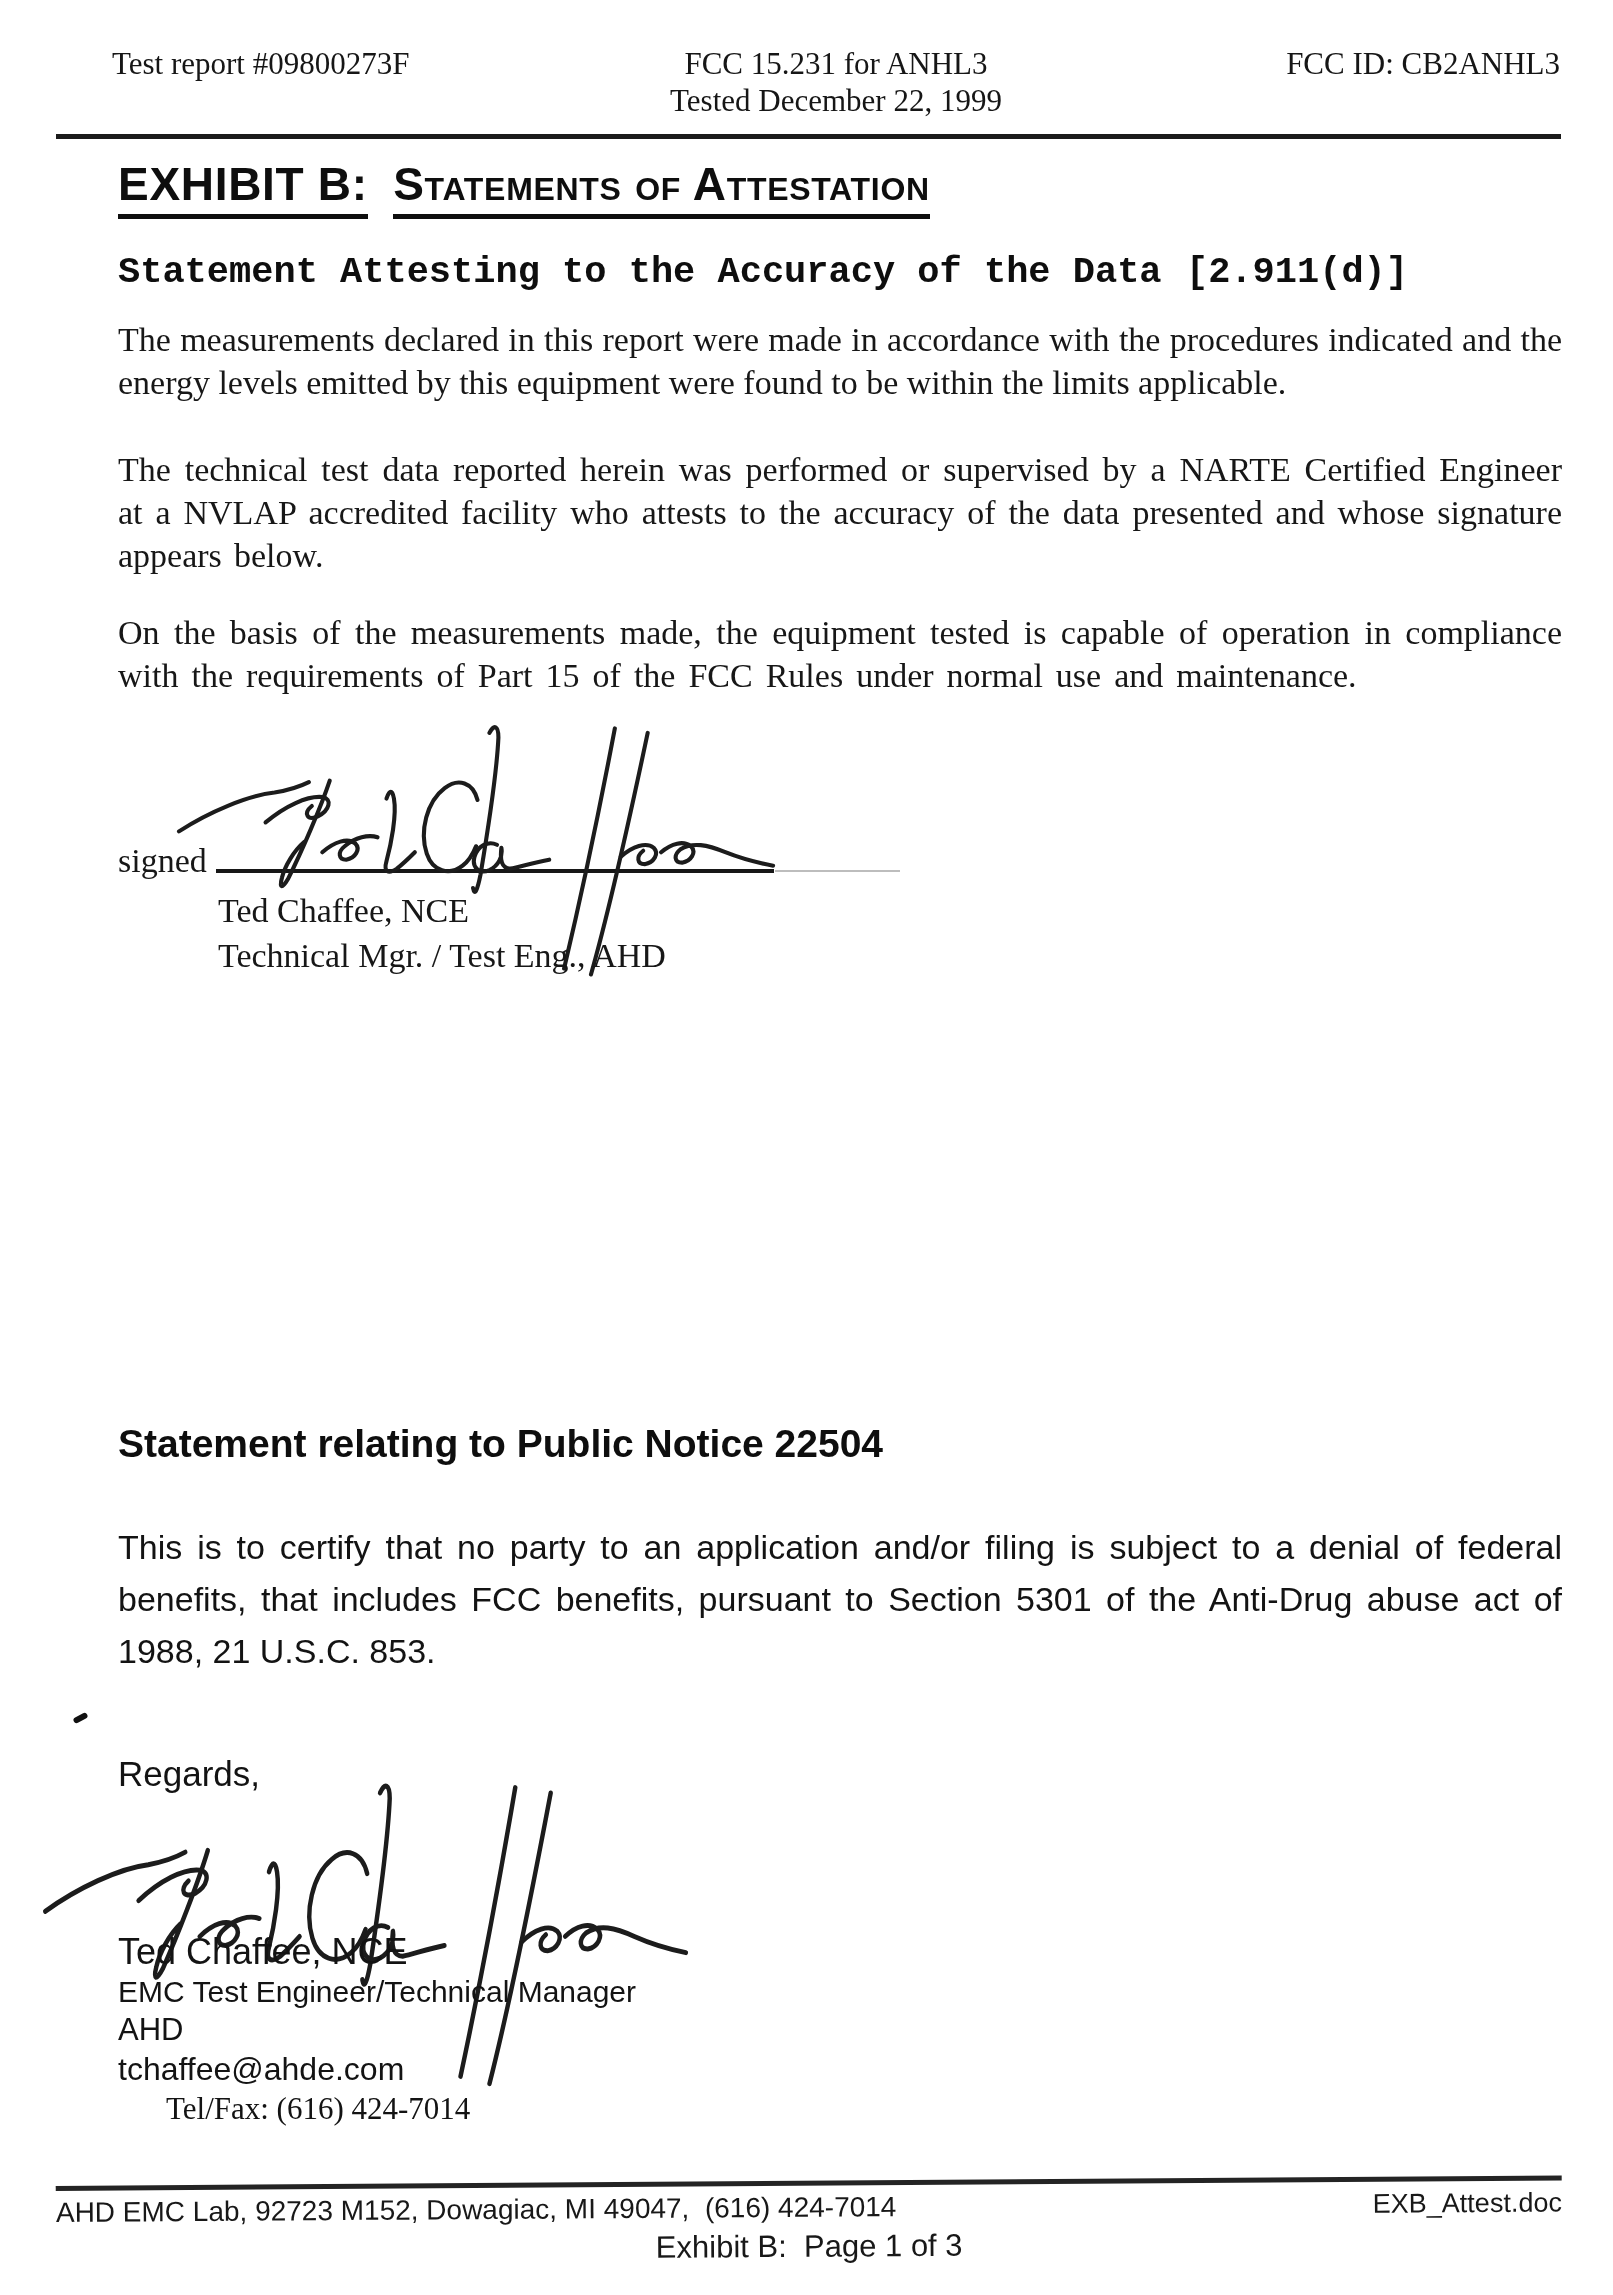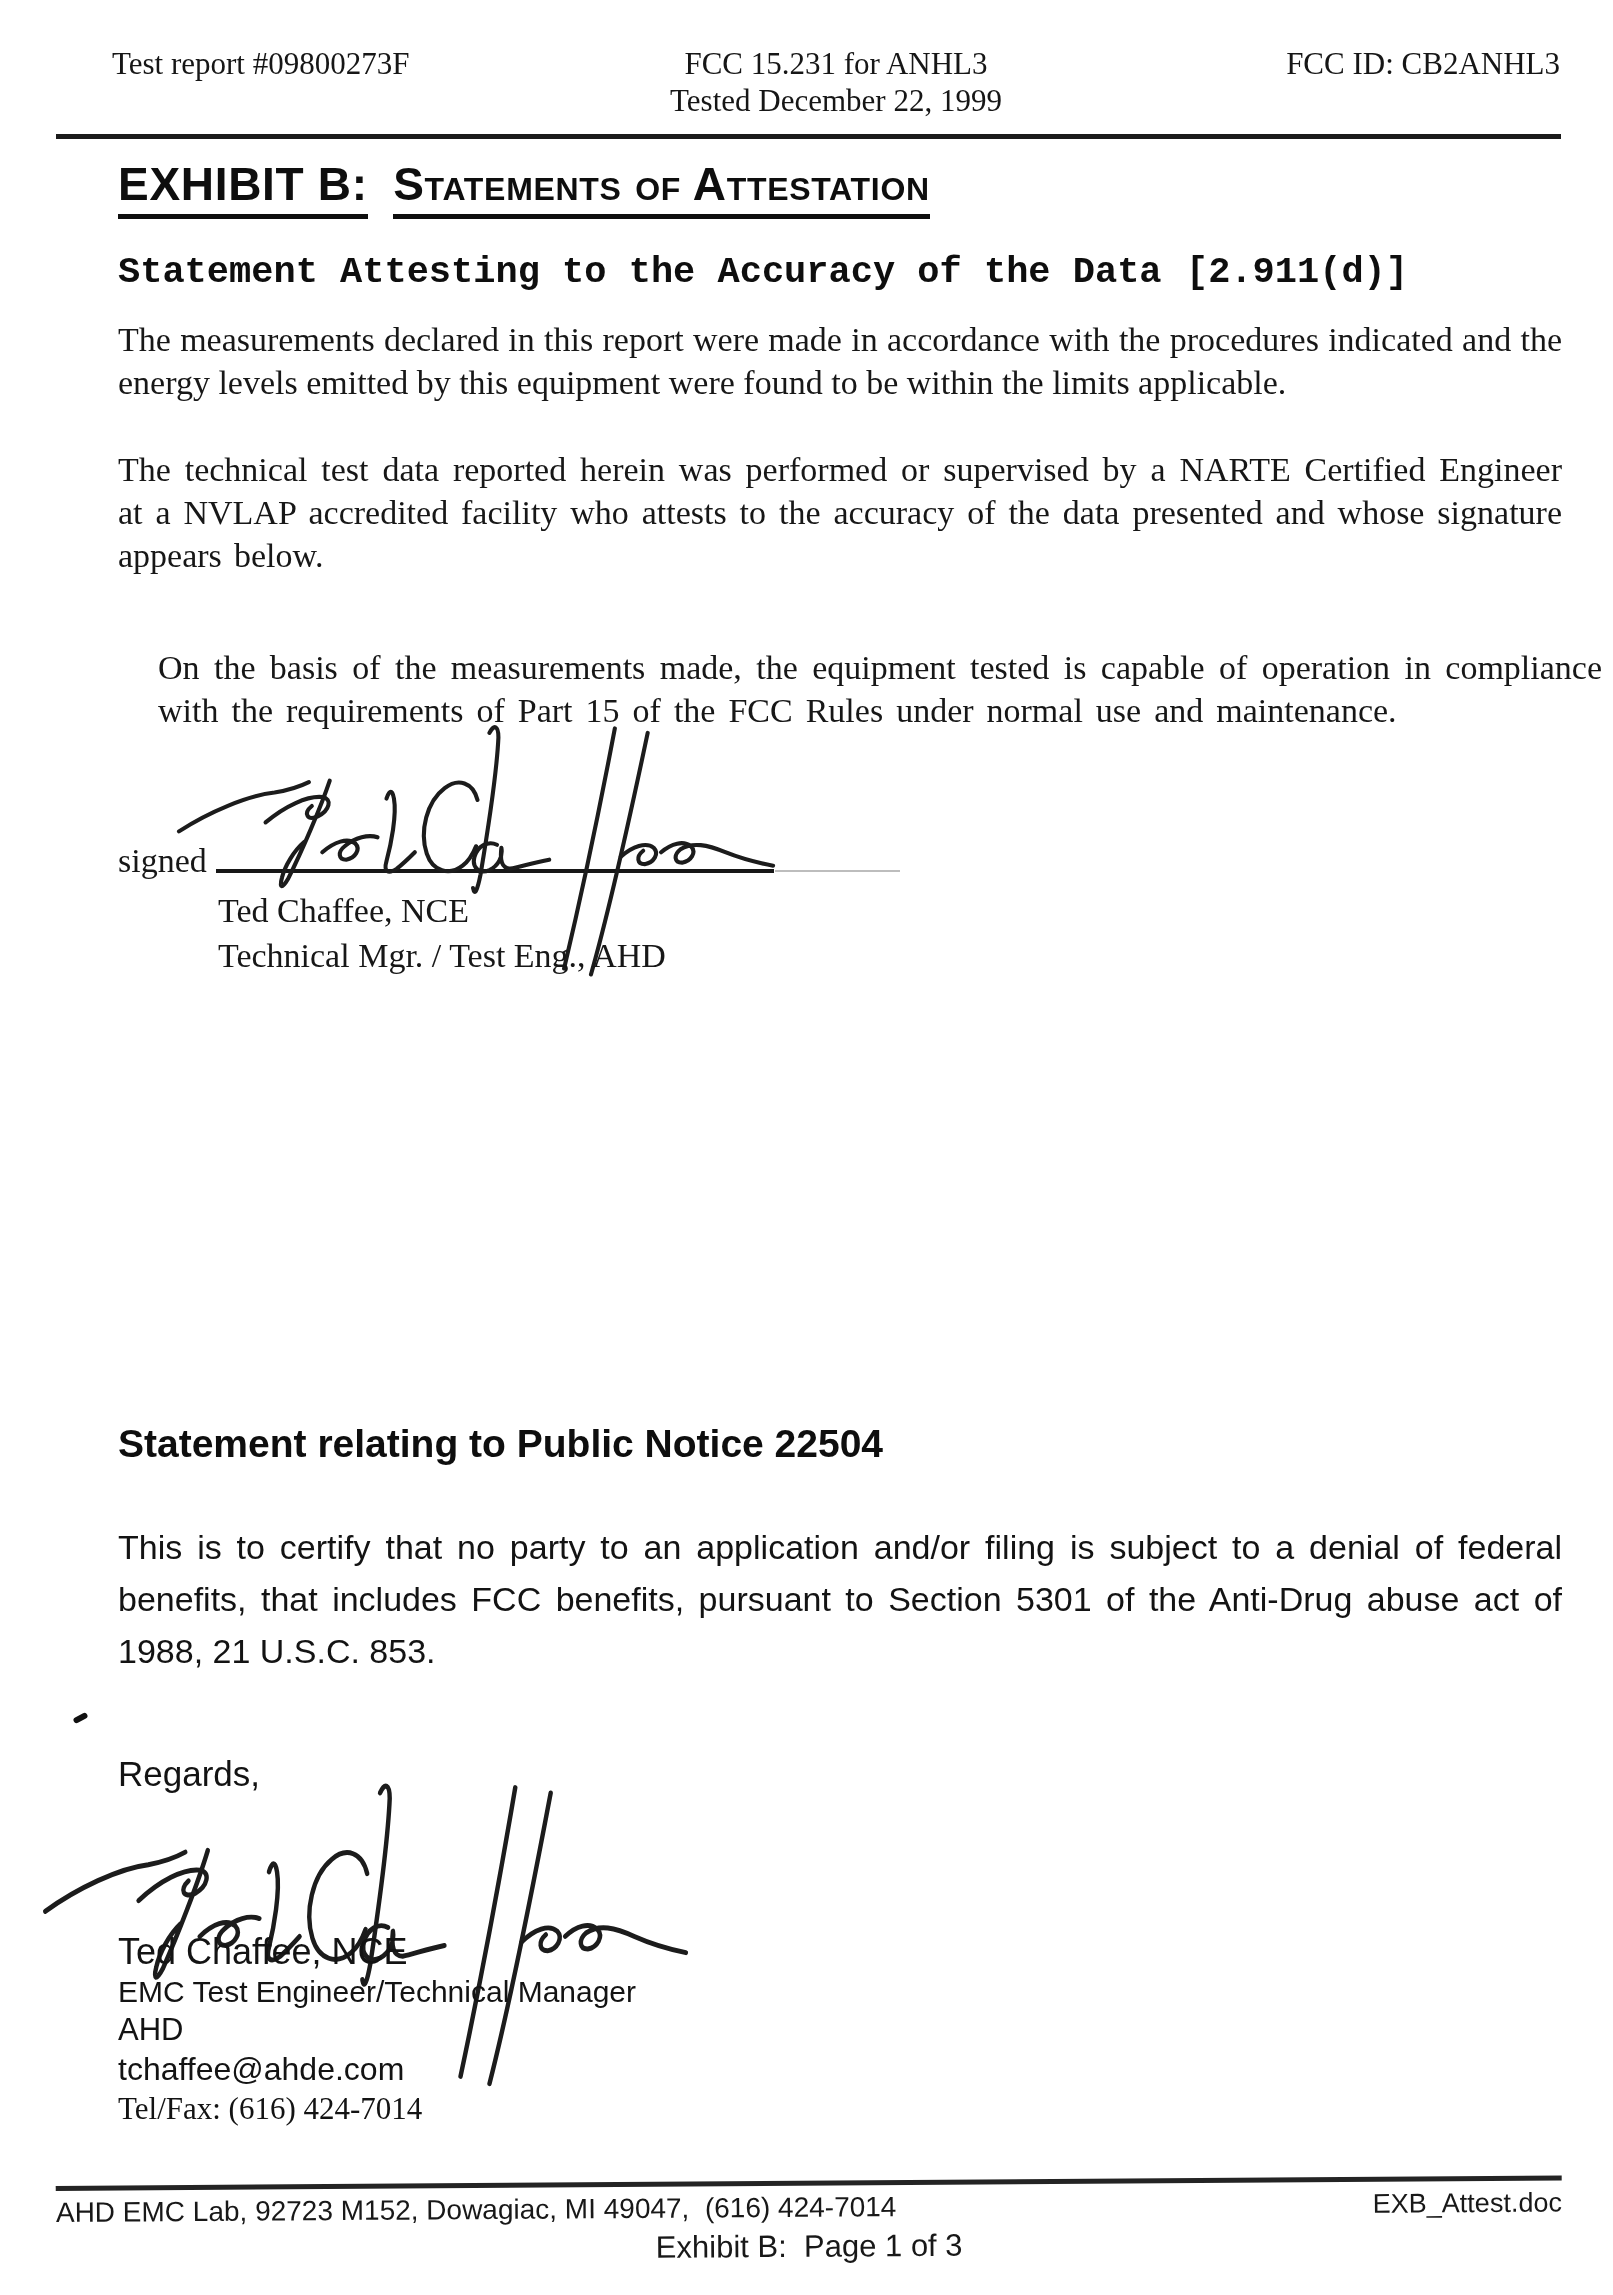--- a/index.html
+++ b/index.html
@@ -40,21 +40,21 @@
     display:flex;justify-content:space-between;align-items:flex-start;
     font-family:Liberation Mono, monospace;
     font-weight:700;font-size:37px;color:#0e0e0e;
   }
   .para-serif{
     position:absolute;left:118px;width:1444px;margin:0;
     font-size:34px;line-height:43px;text-align:justify;color:#171717;
   }
   #para1{top:318px;}
   #para2{top:448px;word-spacing:3.7px;}
-  #para3{top:646px;word-spacing:4.5px;margin-left:40px;}
+  #para3{top:611px;word-spacing:4.5px;}
   .signed-label{
     position:absolute;top:842px;left:118px;font-size:34px;color:#171717;
   }
   .sig-line{position:absolute;top:869px;left:216px;width:558px;height:3.7px;background:#171717;}
   .sig-line-ext{position:absolute;top:870px;left:775px;width:125px;height:1.5px;background:#bdbdbd;}
   .sig-svg{position:absolute;pointer-events:none;}
   #sig1{left:176px;top:718px;width:612px;height:261px;}
   #sig2{left:42px;top:1775px;width:660px;height:314px;}
   .sig-names{
     position:absolute;top:888px;left:218px;
@@ -79,21 +79,21 @@
     position:absolute;top:1754px;left:118px;
     font-family:"Liberation Sans", sans-serif;font-size:35px;color:#131313;
   }
   .contact{
     position:absolute;top:1930px;left:118px;color:#131313;white-space:nowrap;
   }
   .c-name{font-family:"Liberation Sans", sans-serif;font-size:36px;line-height:43px;}
   .c-title{font-family:"Liberation Sans", sans-serif;font-size:30px;line-height:38px;}
   .c-org{font-family:"Liberation Sans", sans-serif;font-size:31px;line-height:38px;}
   .c-email{font-family:"Liberation Sans", sans-serif;font-size:32px;line-height:40px;}
-  .c-tel{font-family:"Liberation Serif", serif;font-size:31px;line-height:39px;}
+  .c-tel{font-family:"Liberation Serif", serif;font-size:31px;line-height:39px;margin-left:48px;}
   
   .footer{
     position:absolute;top:2186px;left:56px;right:52px;
     transform:rotate(-0.4deg);transform-origin:left center;
     color:#181818;
   }
   .f-rule{height:4.5px;background:#242424;margin-bottom:6.7px;}
   .f-row{
     display:flex;justify-content:space-between;align-items:baseline;
     font-family:"Liberation Sans", sans-serif;font-size:28px;

